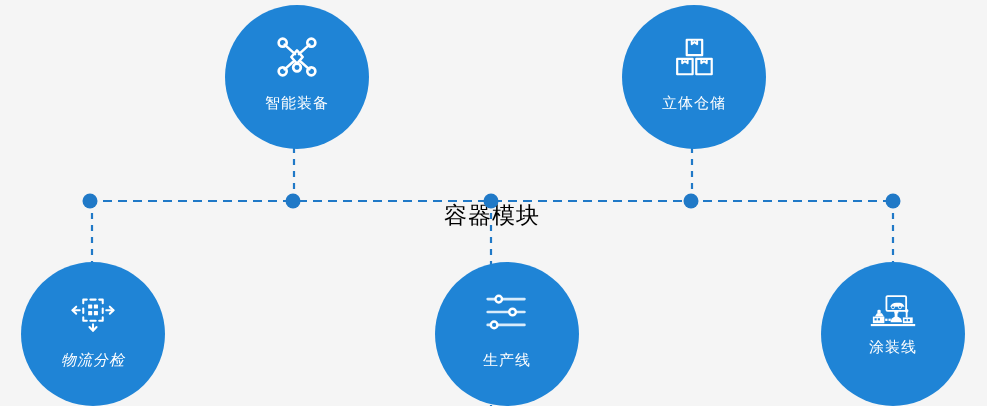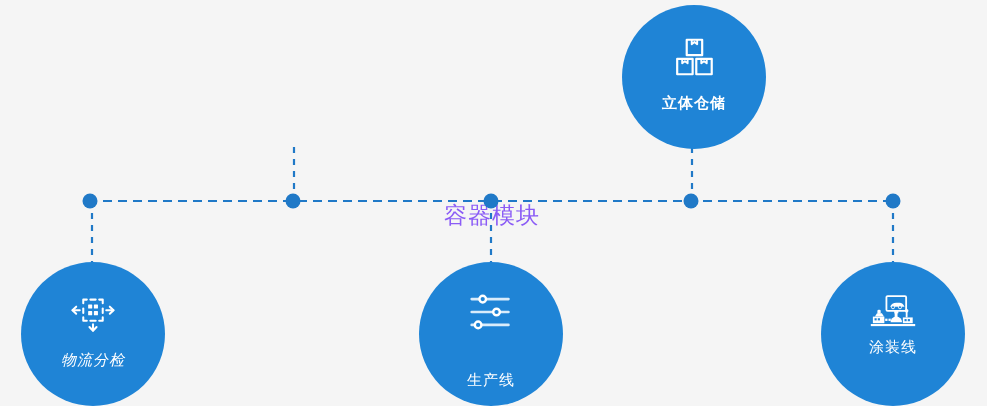--- a/index.html
+++ b/index.html
@@ -22,21 +22,21 @@
 
   
   .watermark {
     position: absolute;
     left: 432px;
     top: 198px;
     width: 120px;
     height: 34px;
     font-size: 23px;
     letter-spacing: 1px;
-    color: #8b5cf6;
+    color: #000000;
     line-height: 34px;
     text-align: center;
     white-space: nowrap;
     user-select: none;
     z-index: 1;
   }
 
   
   .connectors {
     position: absolute;
@@ -76,26 +76,26 @@
     letter-spacing: 1px;
     white-space: nowrap;
     text-align: center;
   }
 
   
   #circle-smart-equipment { left: 225px; top: 5px;   width: 144px; height: 144px; padding-top: 29px; }
   #circle-smart-equipment .node-label { margin-top: 14px; }
 
   #circle-stereo-warehouse { left: 622px; top: 5px;  width: 144px; height: 144px; padding-top: 29px; }
-  #circle-stereo-warehouse .node-label { margin-top: 14px; font-weight: bold; }
+  #circle-stereo-warehouse .node-label { margin-top: 14px; }
 
   #circle-logistics-sorting { left: 21px;  top: 262px; width: 144px; height: 144px; padding-top: 27px; font-style: italic; }
   #circle-logistics-sorting .node-label { margin-top: 16px; }
 
-  #circle-production-line { left: 419px;  top: 262px; width: 144px; height: 144px; padding-top: 27px; gap: 20px; }
+  #circle-production-line { left: 435px;  top: 262px; width: 144px; height: 144px; padding-top: 27px; }
   #circle-production-line .node-label { margin-top: 16px; }
 
   #circle-painting-line { left: 821px;   top: 262px; width: 144px; height: 144px; padding-top: 27px; }
   #circle-painting-line .node-label { margin-top: 3px; }
 </style>
 </head>
 <body>
 
 <div id="stage">
 
@@ -115,20 +115,41 @@
 
     <line x1="893" y1="201" x2="893" y2="266" stroke="#2079c7" stroke-width="2.2" stroke-dasharray="6 6"></line>
 
     <circle cx="90" cy="201" r="7.5" fill="#2079c7"></circle>
     <circle cx="293" cy="201" r="7.5" fill="#2079c7"></circle>
     <circle cx="491" cy="201" r="7.5" fill="#2079c7"></circle>
     <circle cx="691" cy="201" r="7.5" fill="#2079c7"></circle>
     <circle cx="893" cy="201" r="7.5" fill="#2079c7"></circle>
   </svg>
 
+  <div class="node-circle" id="circle-smart-equipment">
+    <div class="node-icon">
+      <svg viewBox="0 0 48 44" width="46" height="42">
+        <g fill="none" stroke="#ffffff" stroke-width="2.6" stroke-linecap="round" stroke-linejoin="round">
+          <line x1="11" y1="9" x2="22" y2="19"></line>
+          <line x1="37" y1="9" x2="26" y2="19"></line>
+          <line x1="11" y1="35" x2="20" y2="27"></line>
+          <line x1="37" y1="35" x2="28" y2="27"></line>
+          <polygon points="24,15 30,22 24,29 18,22"></polygon>
+        </g>
+        <g fill="none" stroke="#ffffff" stroke-width="2.8">
+          <circle cx="9" cy="7" r="4.2"></circle>
+          <circle cx="39" cy="7" r="4.2"></circle>
+          <circle cx="9" cy="37" r="4.2"></circle>
+          <circle cx="39" cy="37" r="4.2"></circle>
+          <circle cx="24" cy="33" r="4.0"></circle>
+        </g>
+      </svg>
+    </div>
+    <div class="node-label">智能装备</div>
+  </div>
 
   <div class="node-circle" id="circle-stereo-warehouse">
     <div class="node-icon">
       <svg viewBox="0 0 48 44" width="44" height="40">
         <g fill="none" stroke="#ffffff" stroke-width="2.4" stroke-linejoin="round">
 
           <rect x="16" y="3" width="17" height="17"></rect>
 
           <path d="M21.5 3 v5 l3 -2.4 l3 2.4 v-5" stroke-width="2.1"></path>
 

